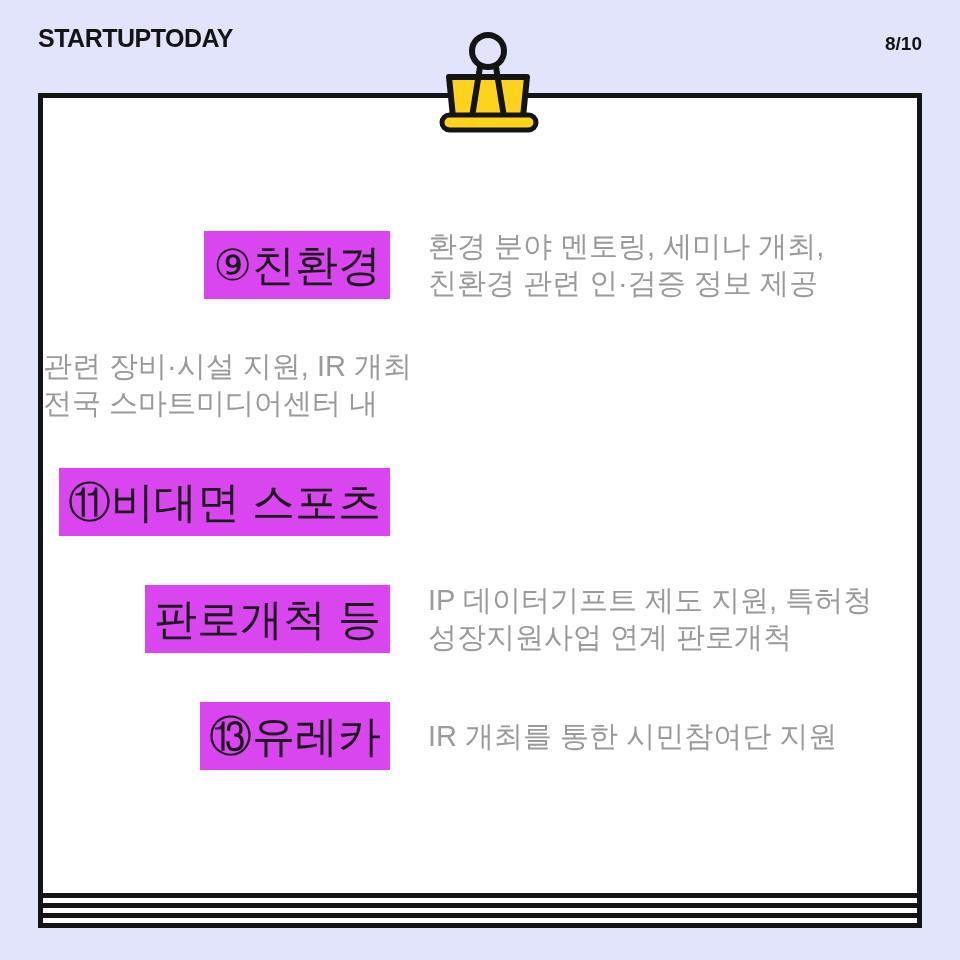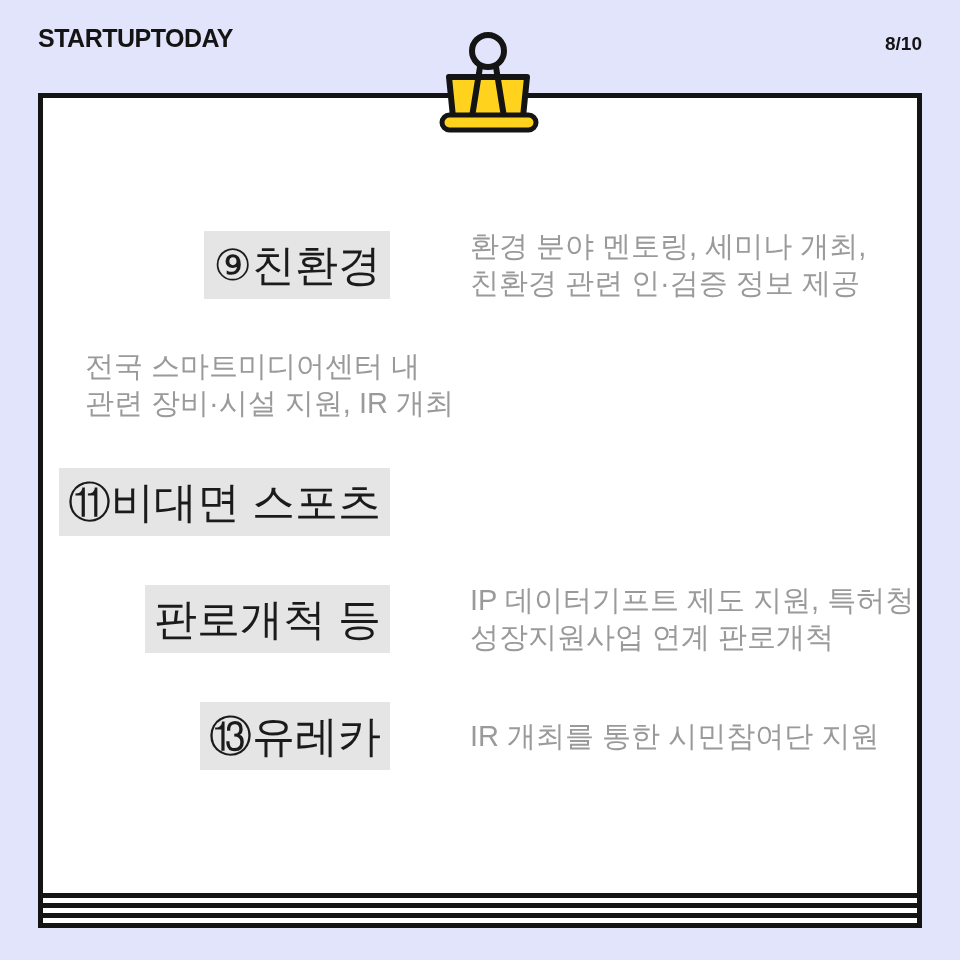--- a/index.html
+++ b/index.html
@@ -47,33 +47,32 @@
   .row {
     display:flex; align-items:center; gap:38px;
     margin-bottom:46px;
   }
   .label-cell {
     width:347px; flex:0 0 347px;
     display:flex; justify-content:flex-end;
   }
   .hl-label {
     display:inline-block;
-    background:#e5e5e5;
+    background:#d946ef;
     color:#1b1b1b;
     font-size:43px; line-height:1.0;
     font-weight:400;
     padding:13px 9px 12px 9px;
     white-space:nowrap;
   }
   .desc {
     color:#9A9A9A;
     font-size:29px; line-height:37px;
     font-weight:400;
     white-space:nowrap;
-    margin-left:42px;
   }
 
   
   .clip {
     position:absolute; left:436px; top:28px;
     width:112px; height:108px;
     z-index:3;
   }
 </style>
 </head>
@@ -90,22 +89,22 @@
         <span class="hl-label">⑨친환경</span>
       </div>
       <div class="desc">
         <div>환경 분야 멘토링, 세미나 개최,</div>
         <div>친환경 관련 인·검증 정보 제공</div>
       </div>
     </div>
 
     <div class="row">
       <div class="desc">
+        <div>관련 장비·시설 지원, IR 개최</div>
         <div>전국 스마트미디어센터 내</div>
-        <div>관련 장비·시설 지원, IR 개최</div>
       </div>
     </div>
 
     <div class="row">
       <div class="label-cell">
         <span class="hl-label">⑪비대면 스포츠</span>
       </div>
     </div>
 
     <div class="row">

